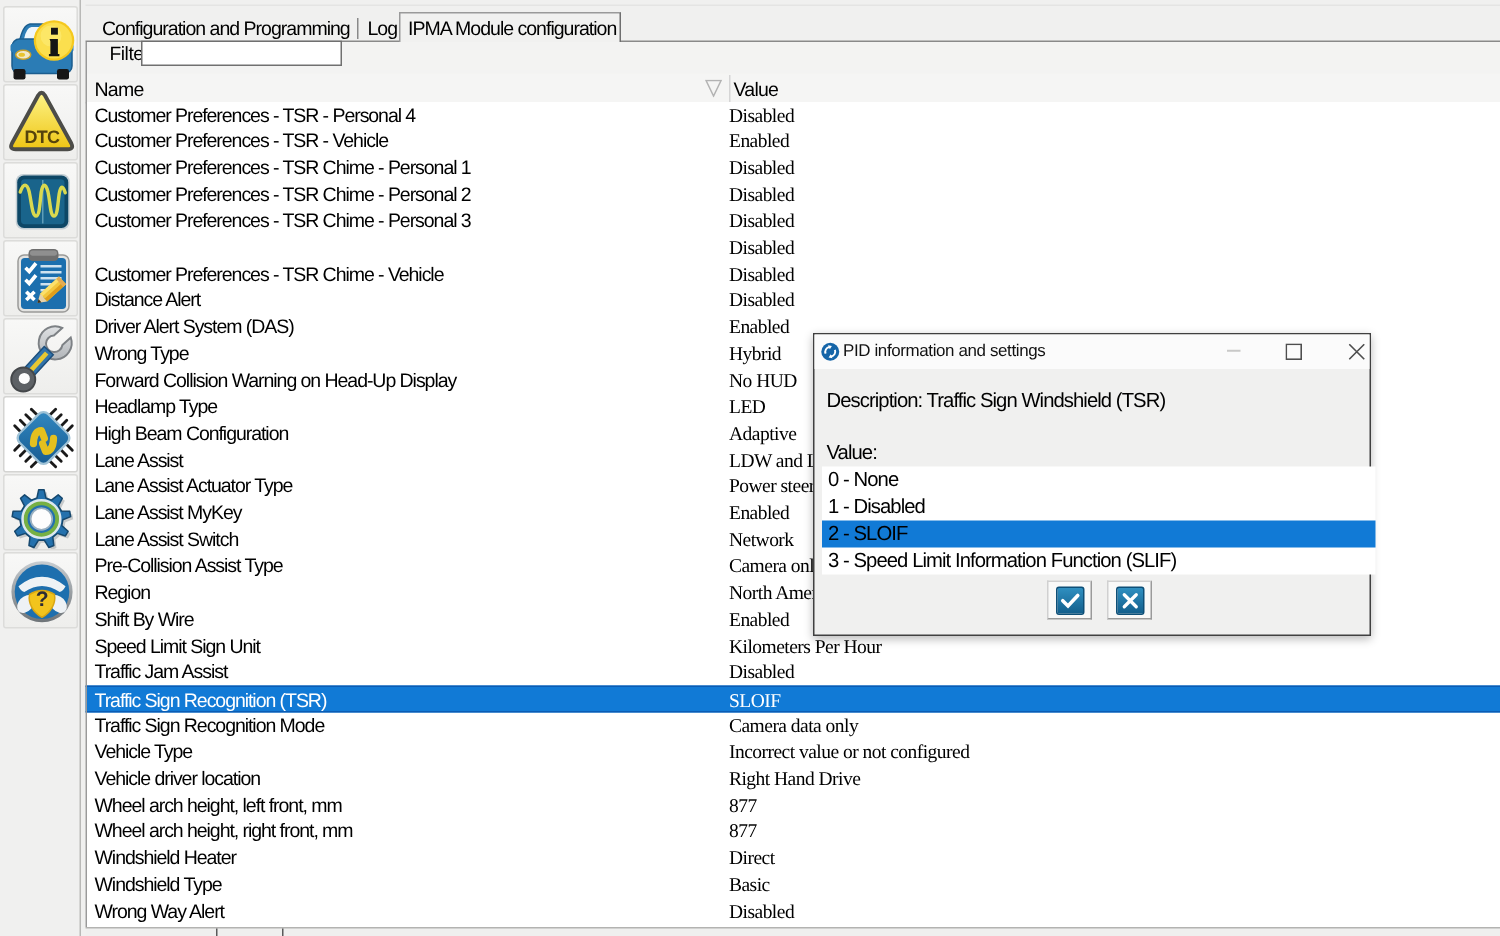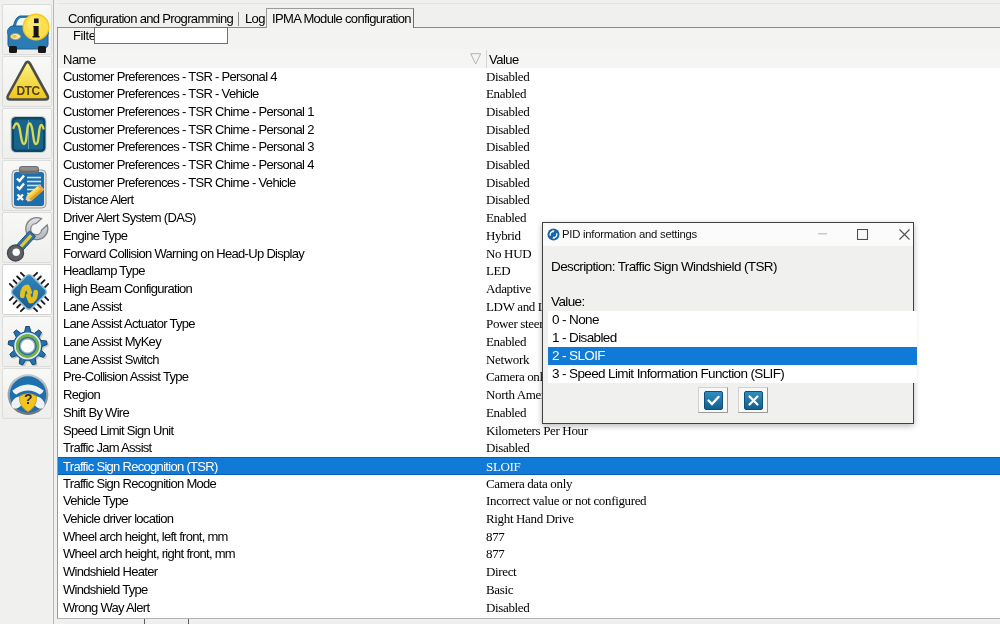--- a/index.html
+++ b/index.html
@@ -32,21 +32,21 @@
   .tick{position:absolute;top:619px;width:1px;height:5px;background:#5a5a5a;}
   
   #dlg{position:absolute;left:542px;top:222px;width:372px;height:202px;background:#f0f0ef;border:1px solid #404040;box-sizing:border-box;box-shadow:0 2px 6px rgba(0,0,0,0.28);z-index:10;}
   #dlgtitle{position:absolute;left:0;top:0;width:100%;height:23px;background:#fbfbfb;}
   #dlgtitle .txt{position:absolute;left:19px;top:5px;font-size:11.3px;letter-spacing:-0.25px;color:#111;}
   #dlgdesc{position:absolute;left:8px;top:36px;font-size:13.5px;letter-spacing:-0.62px;}
   #dlgval{position:absolute;left:8px;top:71px;font-size:13.5px;letter-spacing:-0.62px;}
   #dlglist{position:absolute;left:5px;top:88px;width:369px;height:72px;background:#fff;font-size:13.5px;letter-spacing:-0.62px;}
   .li{position:absolute;left:0;width:100%;height:18px;line-height:18px;}
   .li span{margin-left:4px;}
-  .li.sel{background:#117ad6;color:#ffffff;}
+  .li.sel{background:#117ad6;color:#000000;}
   .dbtn{position:absolute;top:164px;width:30px;height:26px;background:#f9f9f8;border:1px solid #d0d0d0;border-right-color:#9a9a9a;border-bottom-color:#9a9a9a;box-sizing:border-box;}
   .bluebox{position:absolute;left:5px;top:3px;width:19px;height:19px;border-radius:2px;background:linear-gradient(#2f8fc0,#135f8c);border:1px solid #0d4f77;box-sizing:border-box;}
 </style>
 </head>
 <body>
 
 <div class="sbtn" style="top:4px" id="b1">
 <svg width="46" height="47" viewBox="0 0 46 47">
   <path d="M8 21 Q10 10 15 9 L31 9 Q36 10 38 21 Z" fill="#2b7cb5" stroke="#1b5d8e"></path>
   <path d="M11 19 Q12.5 11.5 16 11 L30 11 Q33.5 11.5 35 19 Z" fill="#eef6fb"></path>
@@ -231,37 +231,36 @@
     </div>
     <div class="row" style="top:53.1px">
       <span class="n">Customer Preferences - TSR Chime - Personal 2</span>
       <span class="v">Disabled</span>
     </div>
     <div class="row" style="top:70.8px">
       <span class="n">Customer Preferences - TSR Chime - Personal 3</span>
       <span class="v">Disabled</span>
     </div>
     <div class="row" style="top:88.5px">
-      <span class="n">Customer Preferences - TSR Chime - Personal 4</span>
       <span class="v">Disabled</span>
     </div>
     <div class="row" style="top:106.2px">
       <span class="n">Customer Preferences - TSR Chime - Vehicle</span>
       <span class="v">Disabled</span>
     </div>
     <div class="row" style="top:123.9px">
       <span class="n">Distance Alert</span>
       <span class="v">Disabled</span>
     </div>
     <div class="row" style="top:141.6px">
       <span class="n">Driver Alert System (DAS)</span>
       <span class="v">Enabled</span>
     </div>
     <div class="row" style="top:159.3px">
-      <span class="n">Engine Type</span>
+      <span class="n">Wrong Type</span>
       <span class="v">Hybrid</span>
     </div>
     <div class="row" style="top:177.0px">
       <span class="n">Forward Collision Warning on Head-Up Display</span>
       <span class="v">No HUD</span>
     </div>
     <div class="row" style="top:194.7px">
       <span class="n">Headlamp Type</span>
       <span class="v">LED</span>
     </div>

